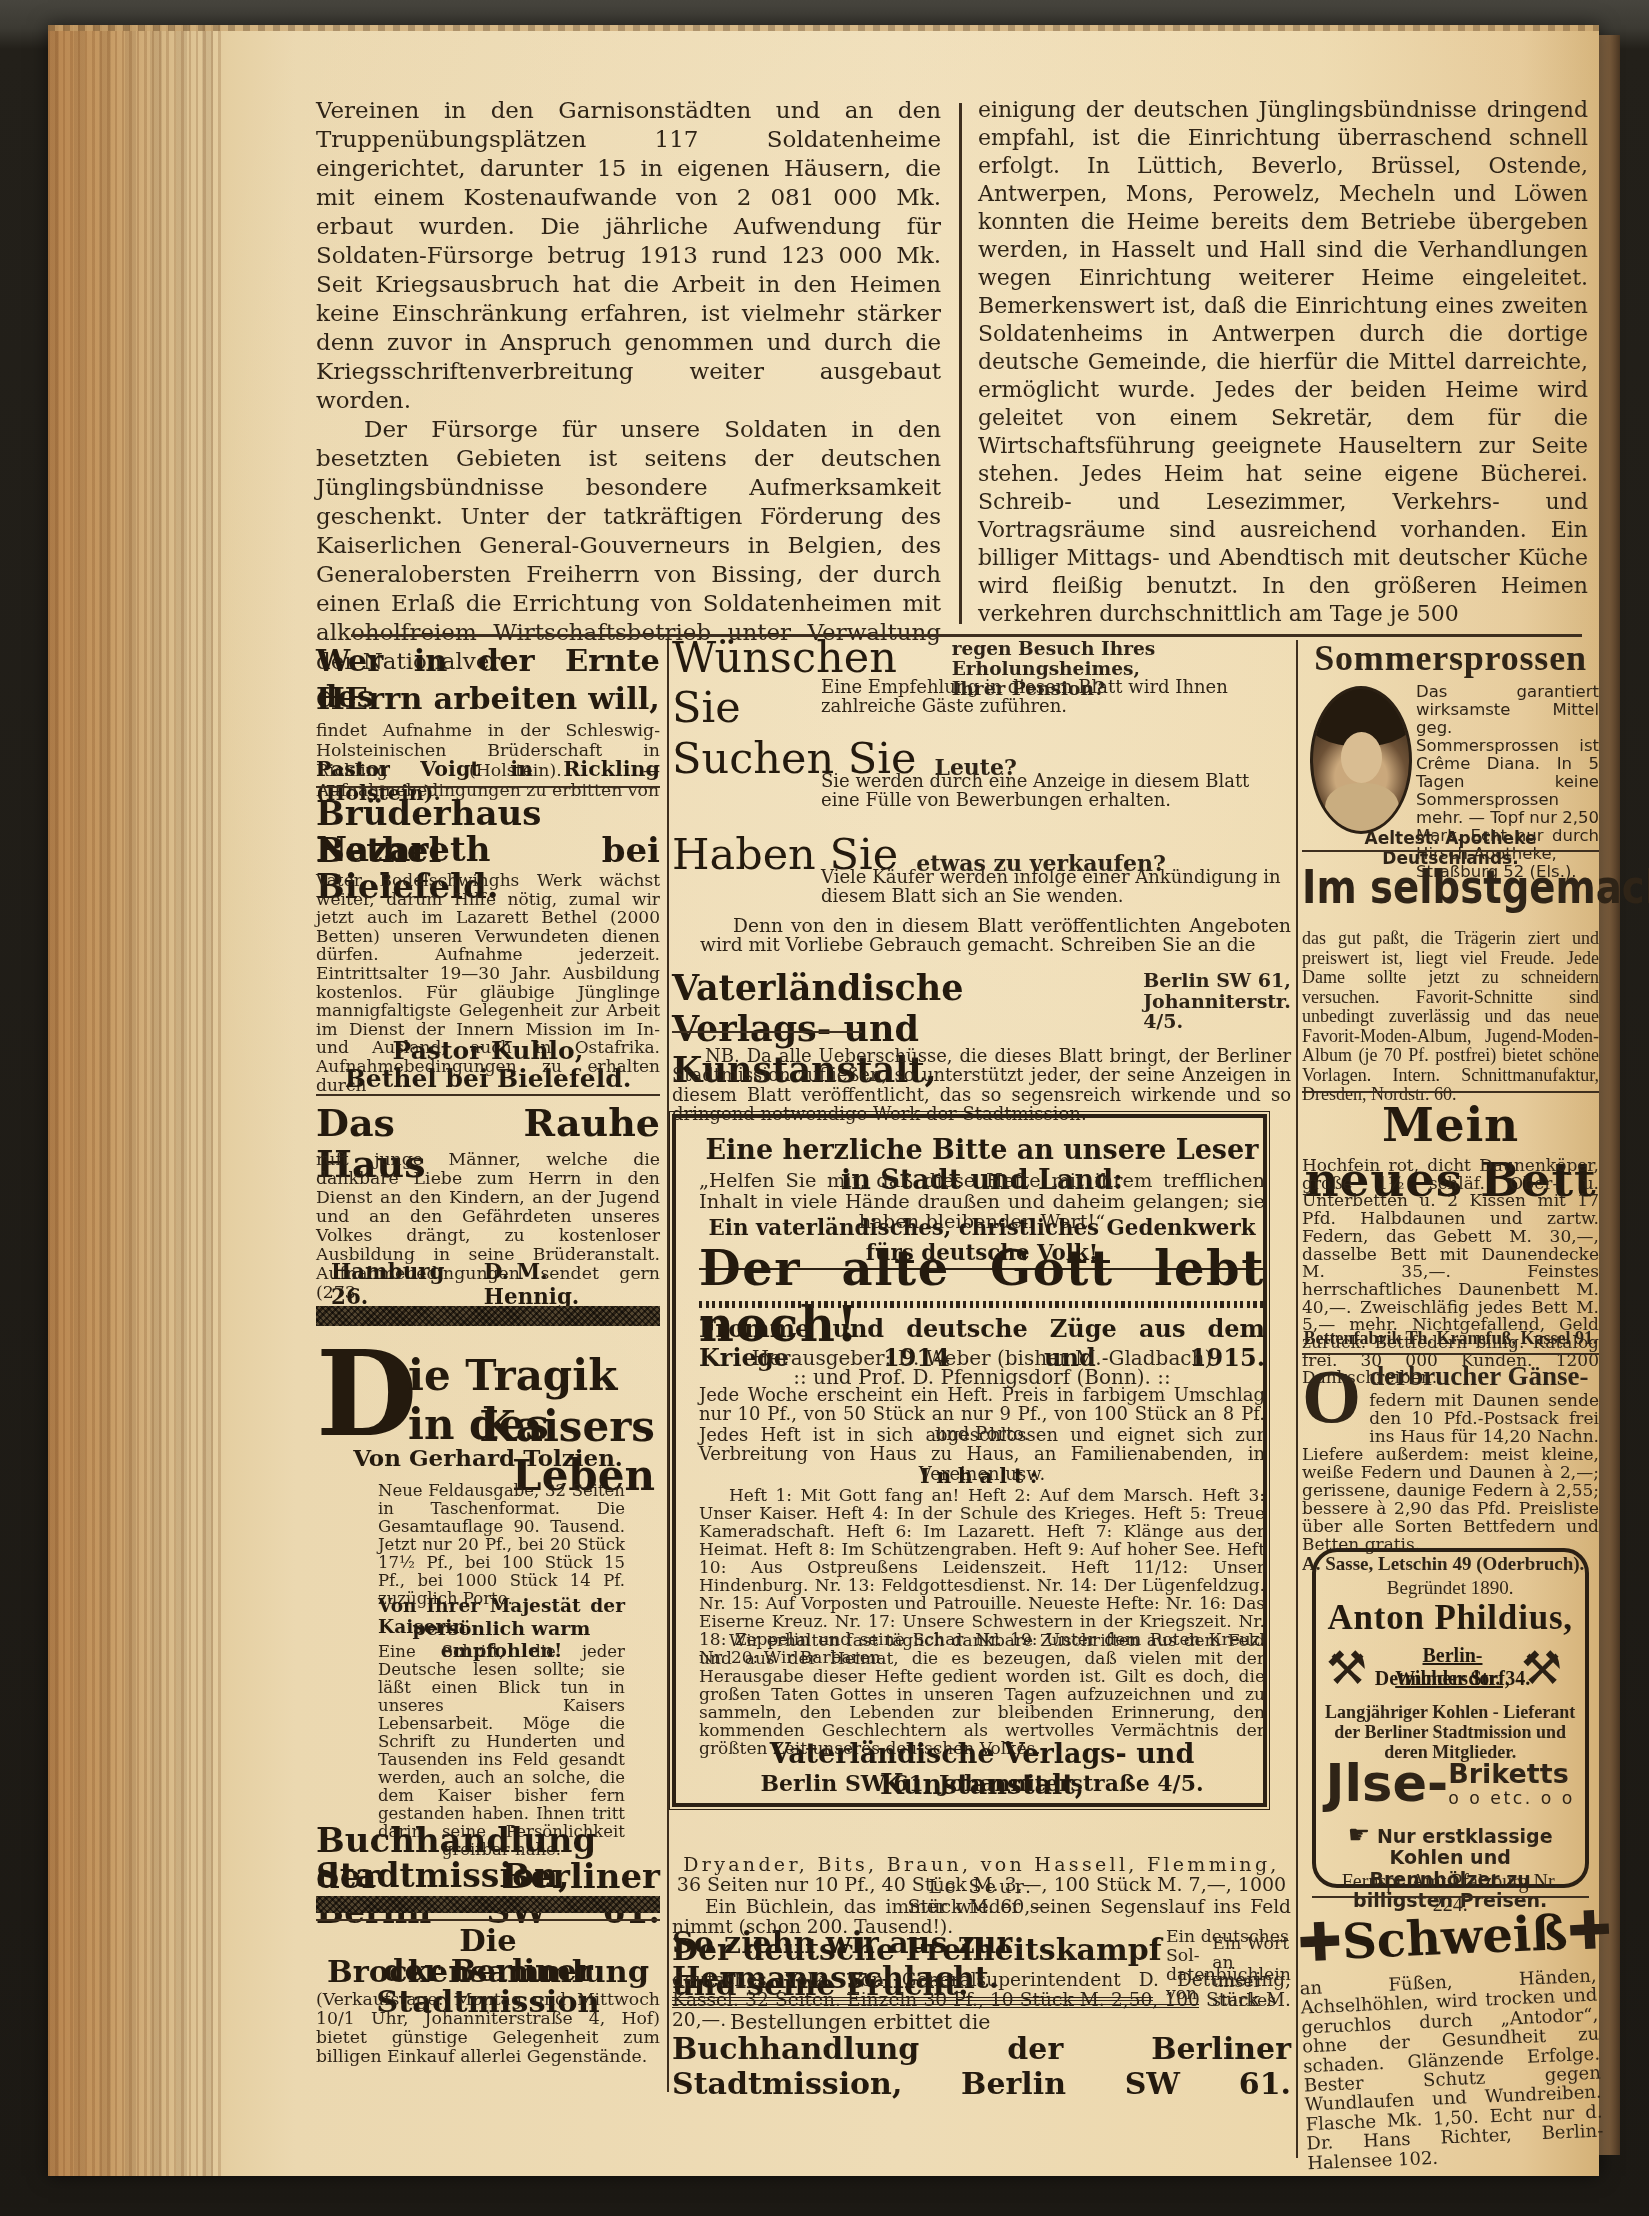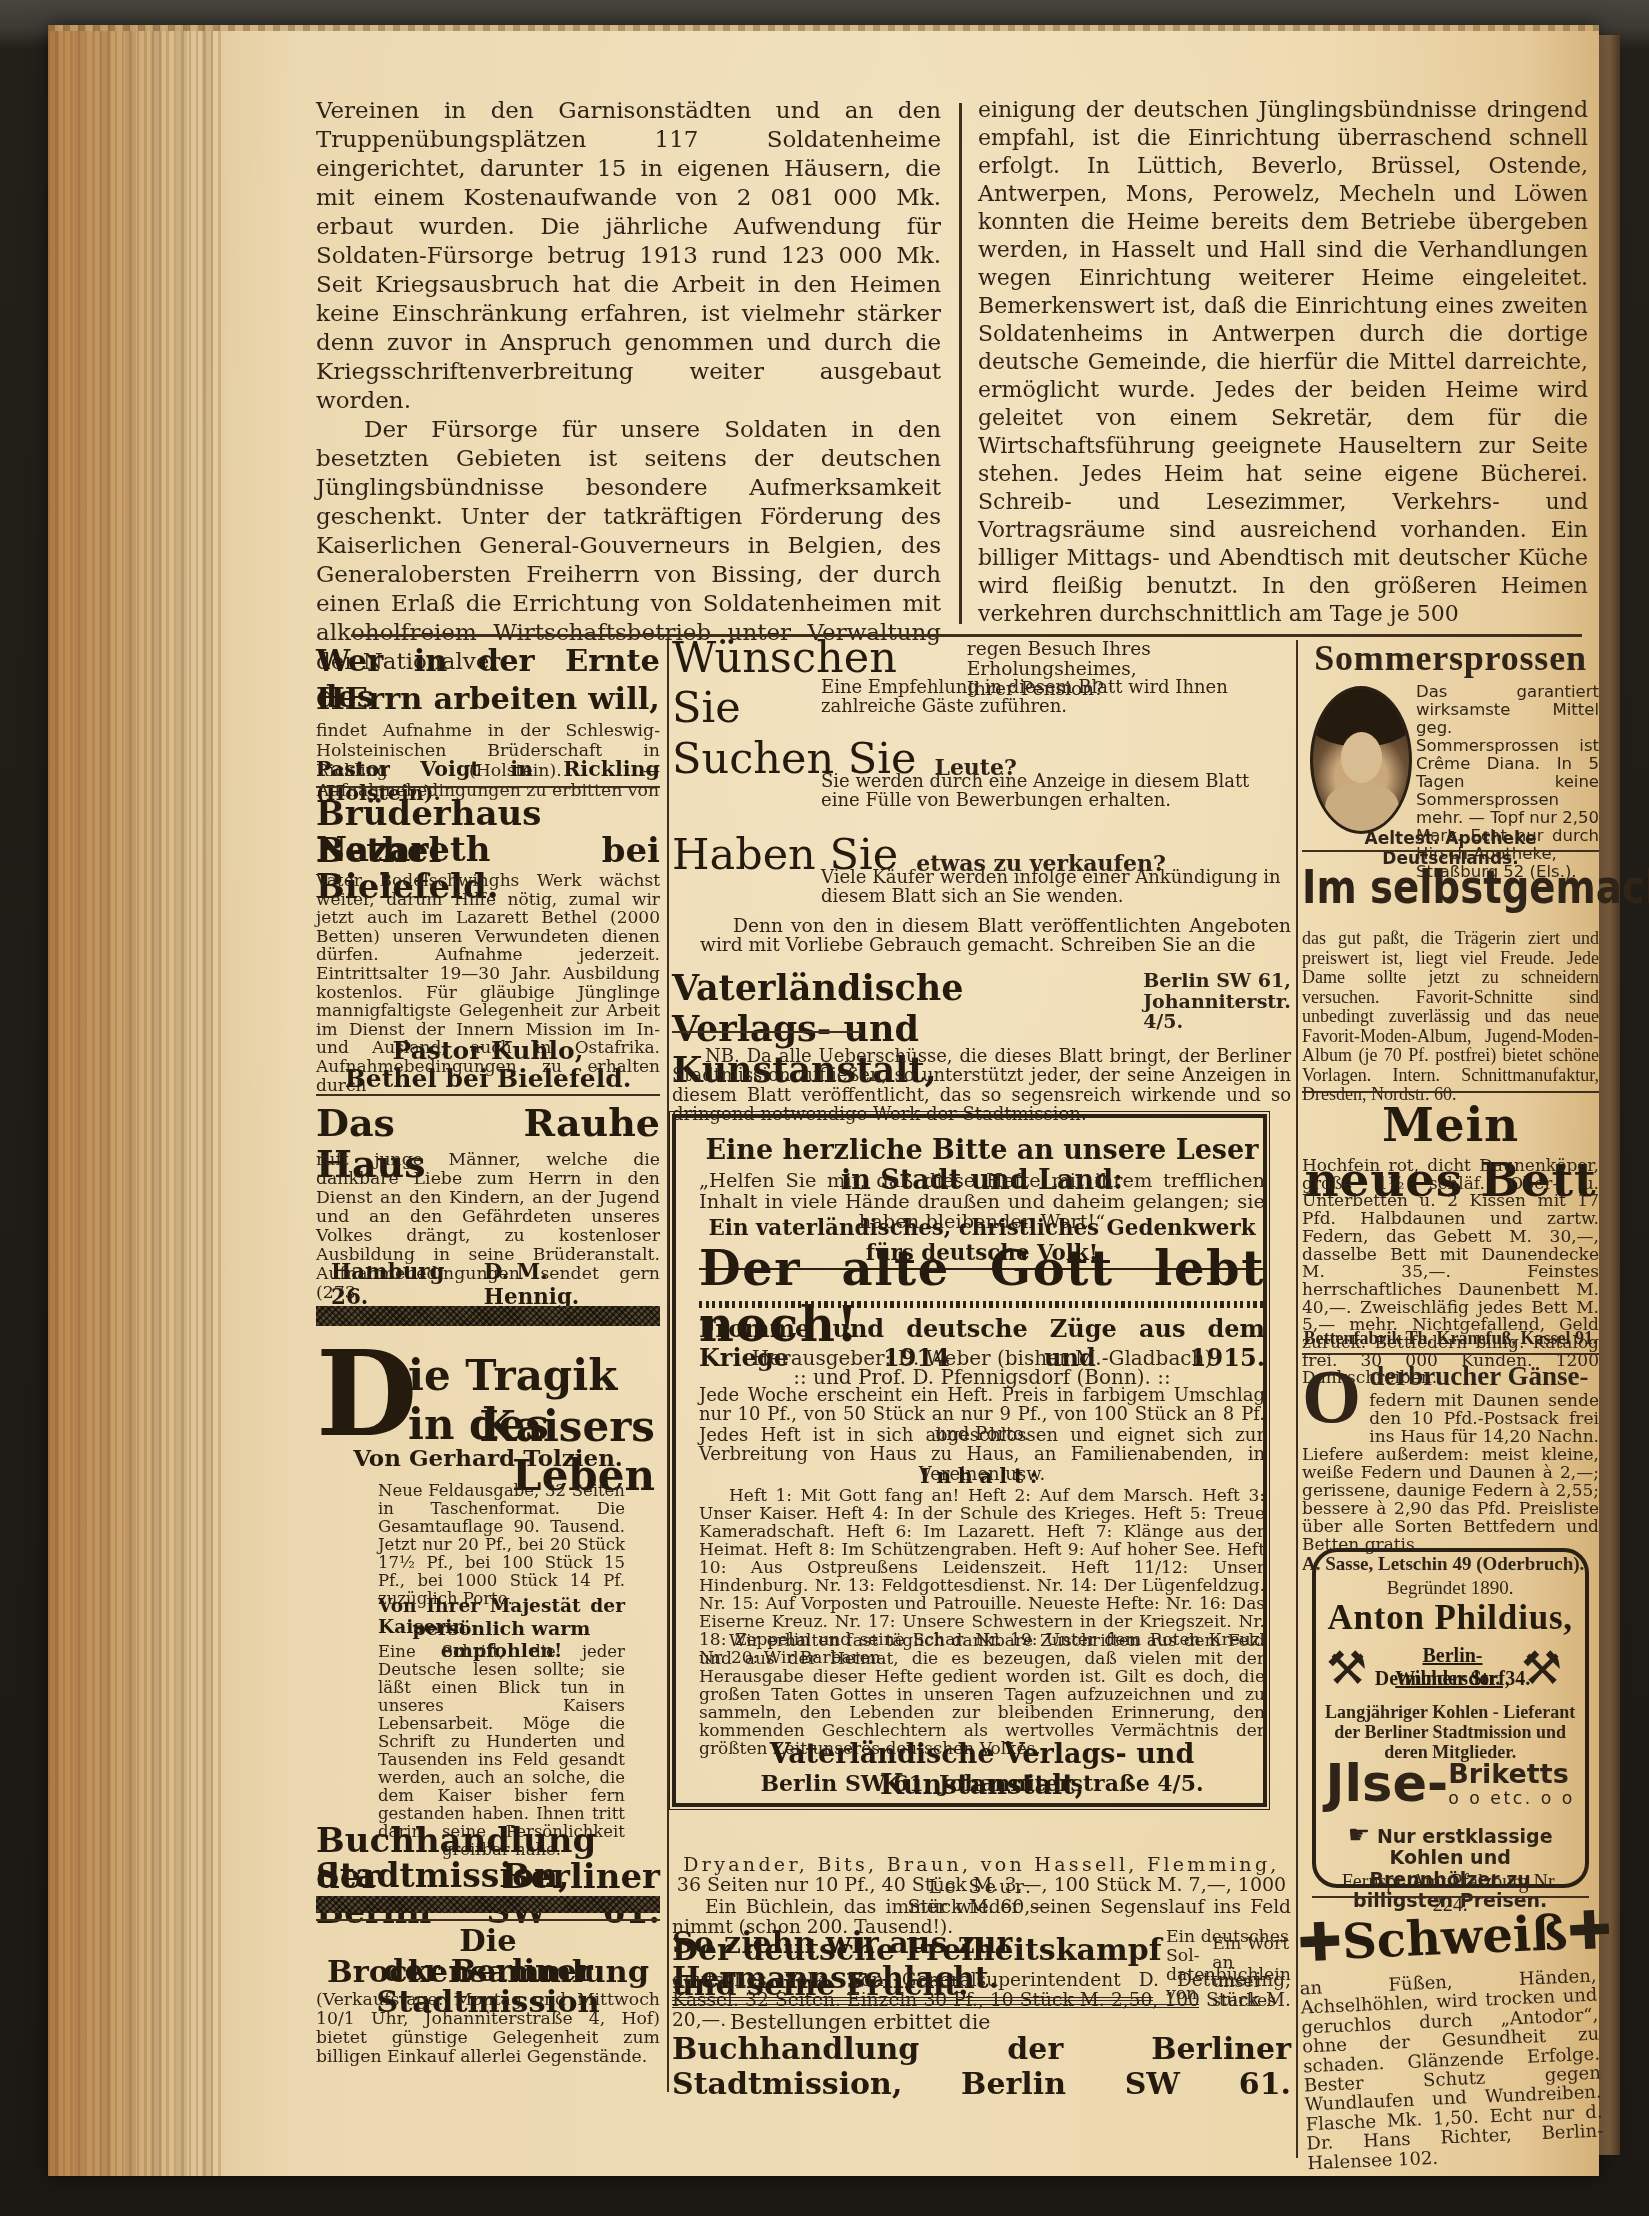--- a/index.html
+++ b/index.html
@@ -72,21 +72,21 @@
   #buch-2{top:1833px;font-size:33px;line-height:36px;}
   #bar2{top:1871px;height:16.5px;}
   #div3{top:1894px;}
   #brock-t1{top:1900px;font-size:30.5px;line-height:31px;}
   #brock-t2{top:1930px;font-size:30.5px;line-height:31px;}
   #brock-b{top:1965px;font-size:17.3px;line-height:19px;}
   
   .mcol{left:624px;width:619px;}
   .bigq{font-size:43px;font-weight:400;color:#241a0e;}
   .qa{display:flex;align-items:flex-start;}
-  .qa .side{margin-left:18px;font-size:18.6px;font-weight:400;line-height:20px;padding-top:6.6px;}
+  .qa .side{margin-left:18px;font-size:18.6px;font-weight:700;line-height:20px;padding-top:6.6px;}
   .qa .side2{margin-left:18px;font-size:22px;font-weight:700;padding-top:21.4px;}
   .ans{left:773px;width:470px;font-size:18px;line-height:19.4px;}
   #qa1{top:607px;}#ans1{top:652px;}
   #qa2{top:708px;}#ans2{top:746px;}
   #qa3{top:804px;}#ans3{top:842px;}
   #denn{top:891px;left:652px;width:591px;font-size:18.6px;line-height:19.4px;text-indent:33px;}
   #verlag{top:942px;display:flex;align-items:flex-start;}
   #verlag .vname{font-size:35px;font-weight:700;}
   #verlag .vaddr{margin-left:11.5px;padding-top:3.3px;}
   #verlag .vaddr div{font-size:19px;font-weight:700;line-height:20.6px;}

